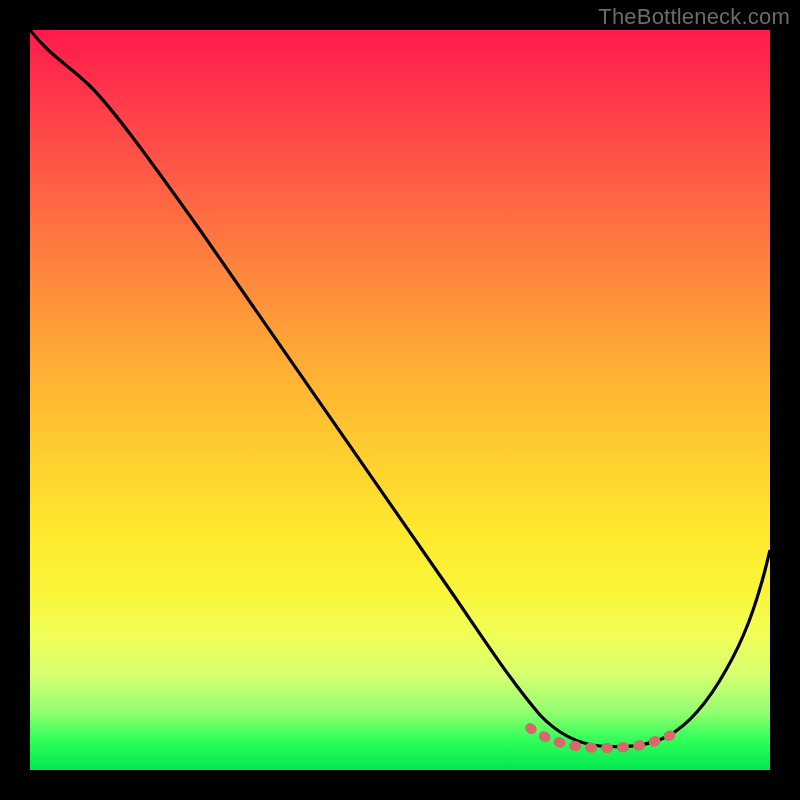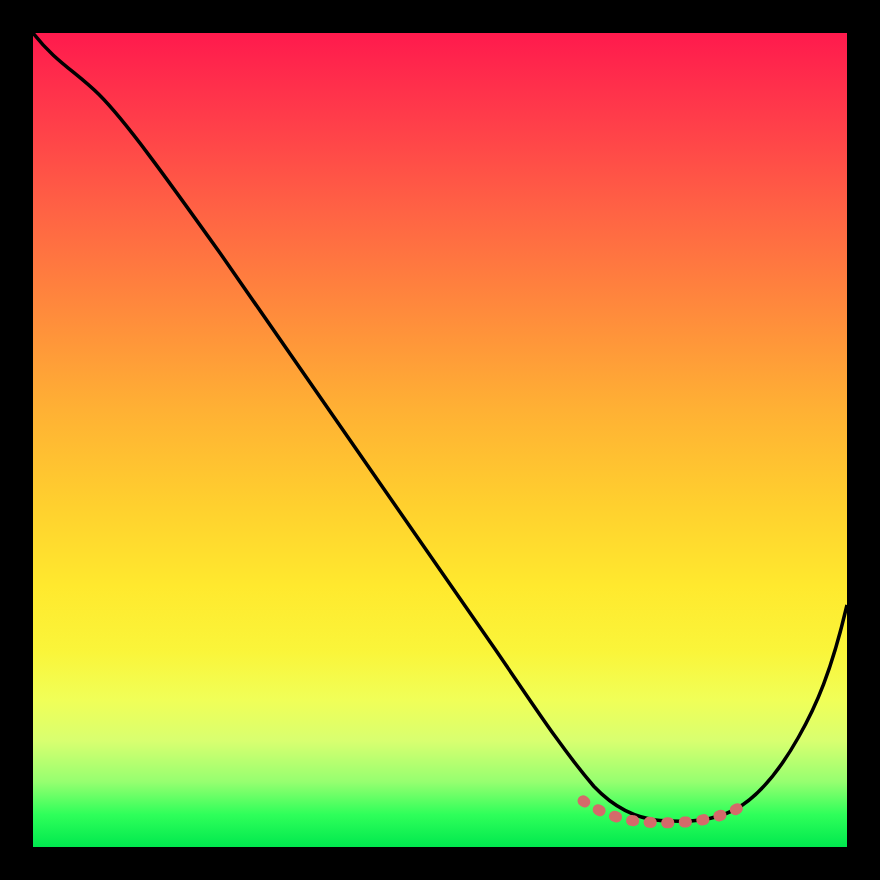--- a/index.html
+++ b/index.html
@@ -75,13 +75,14 @@
                C 598 718, 618 716, 638 706
                C 660 694, 678 672, 696 640
                C 712 612, 726 580, 740 520"></path>
       <path fill="none" stroke="#d46a6a" stroke-width="10" stroke-linecap="round" stroke-dasharray="2 14" d="M 500 698
                Q 520 712, 545 716
                Q 575 720, 605 716
                Q 630 712, 650 700"></path>
     </svg>
   </div>
 
+  <div class="watermark">TheBottleneck.com</div>
 </div>
 
 </body></html>

